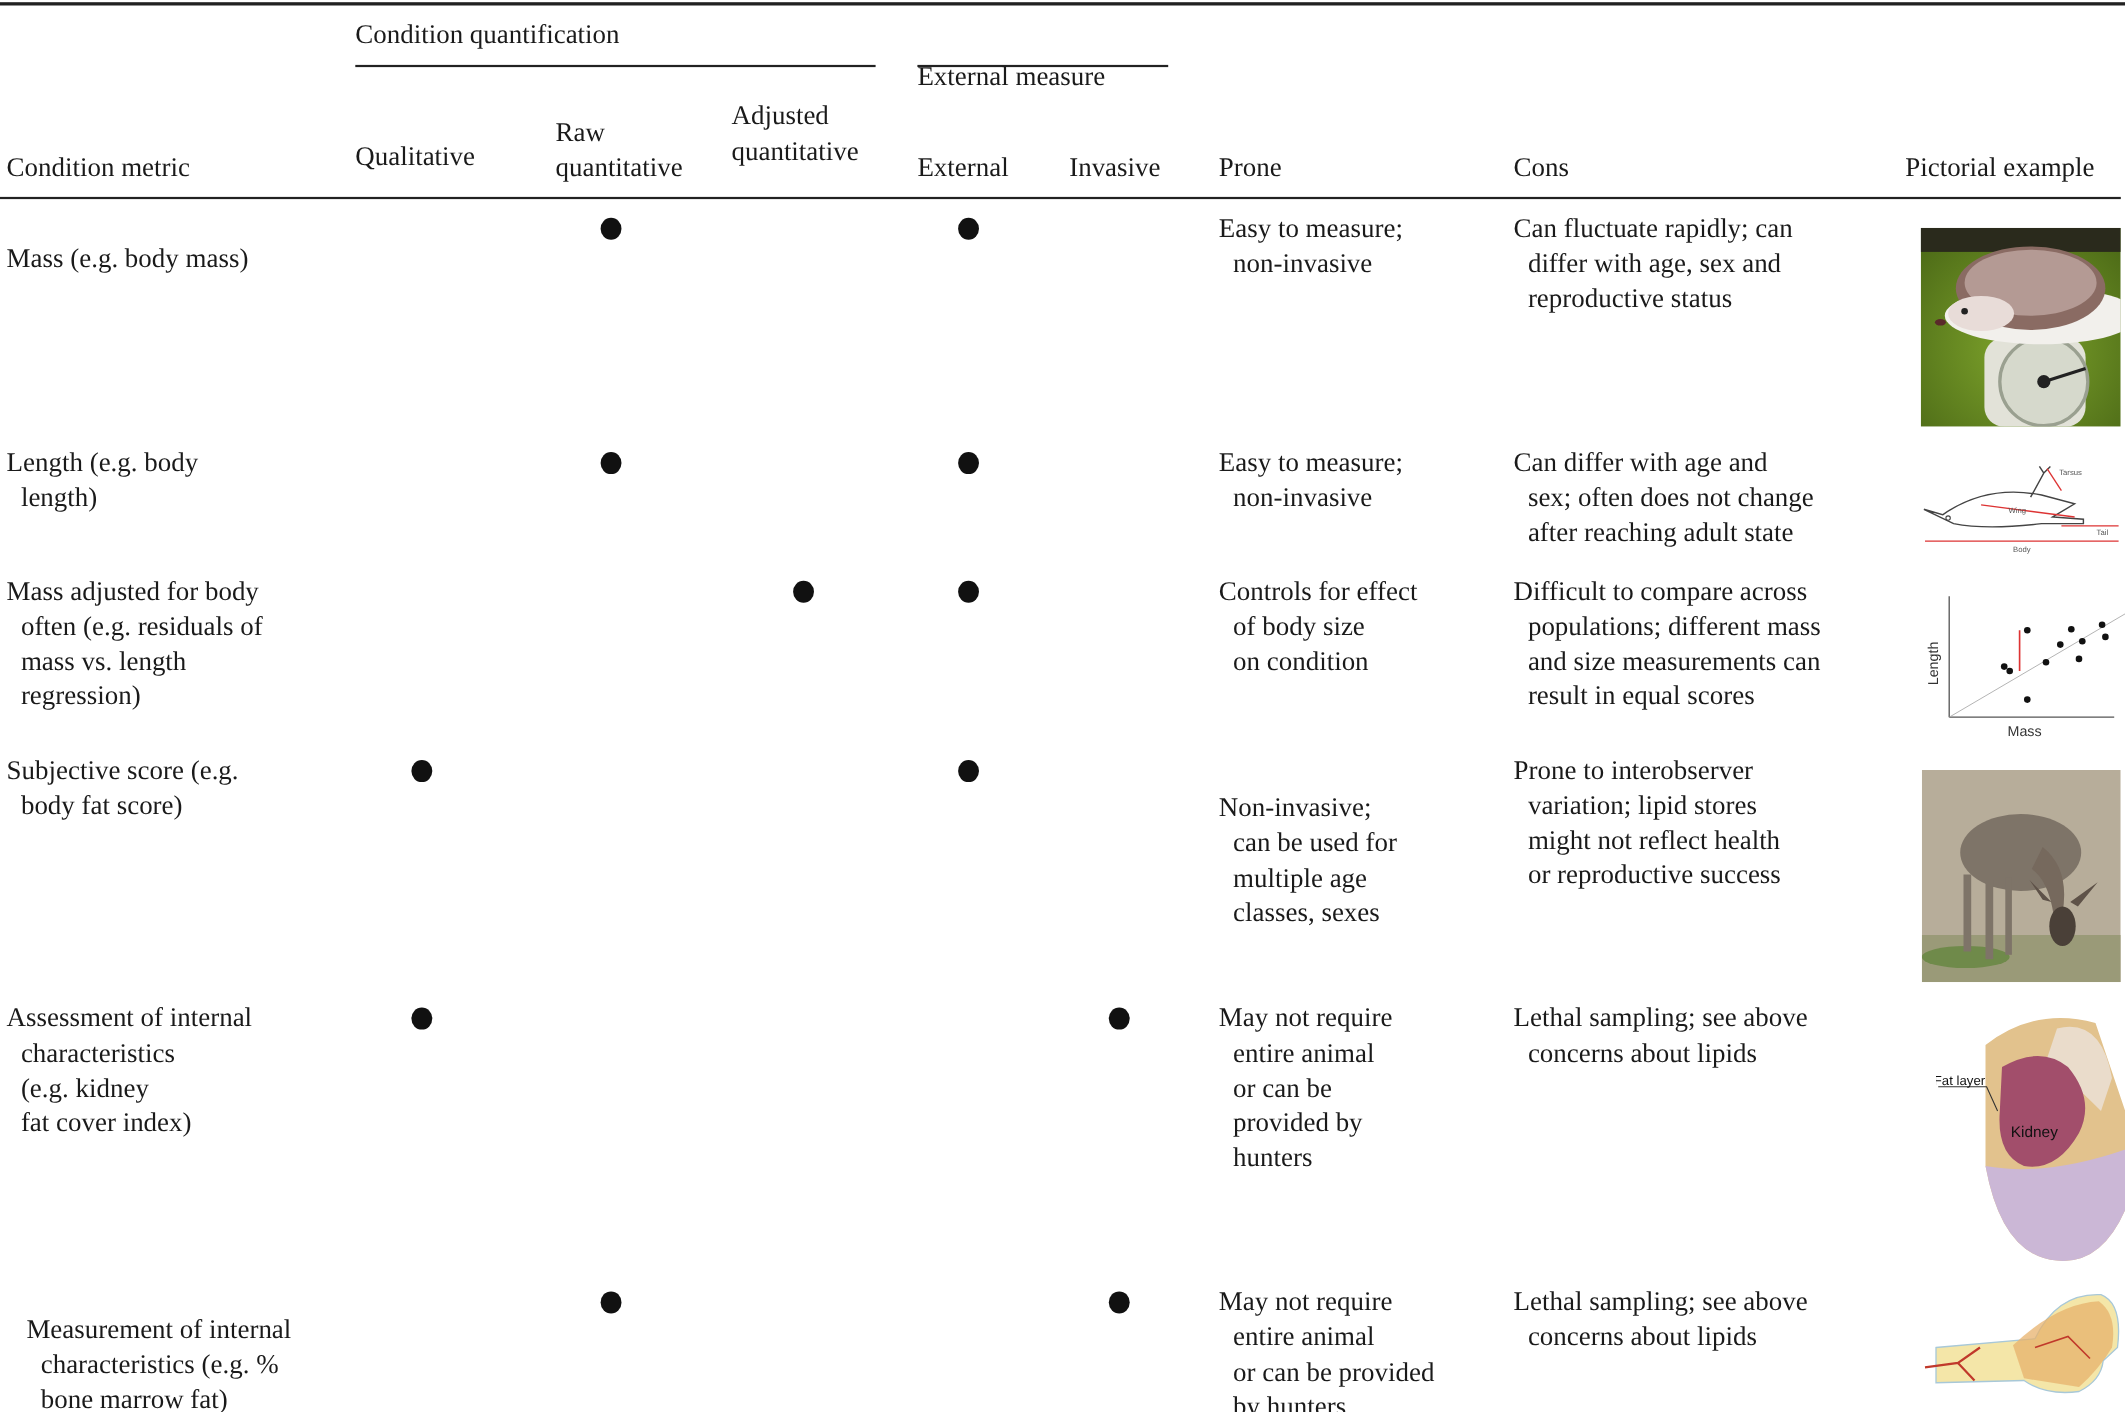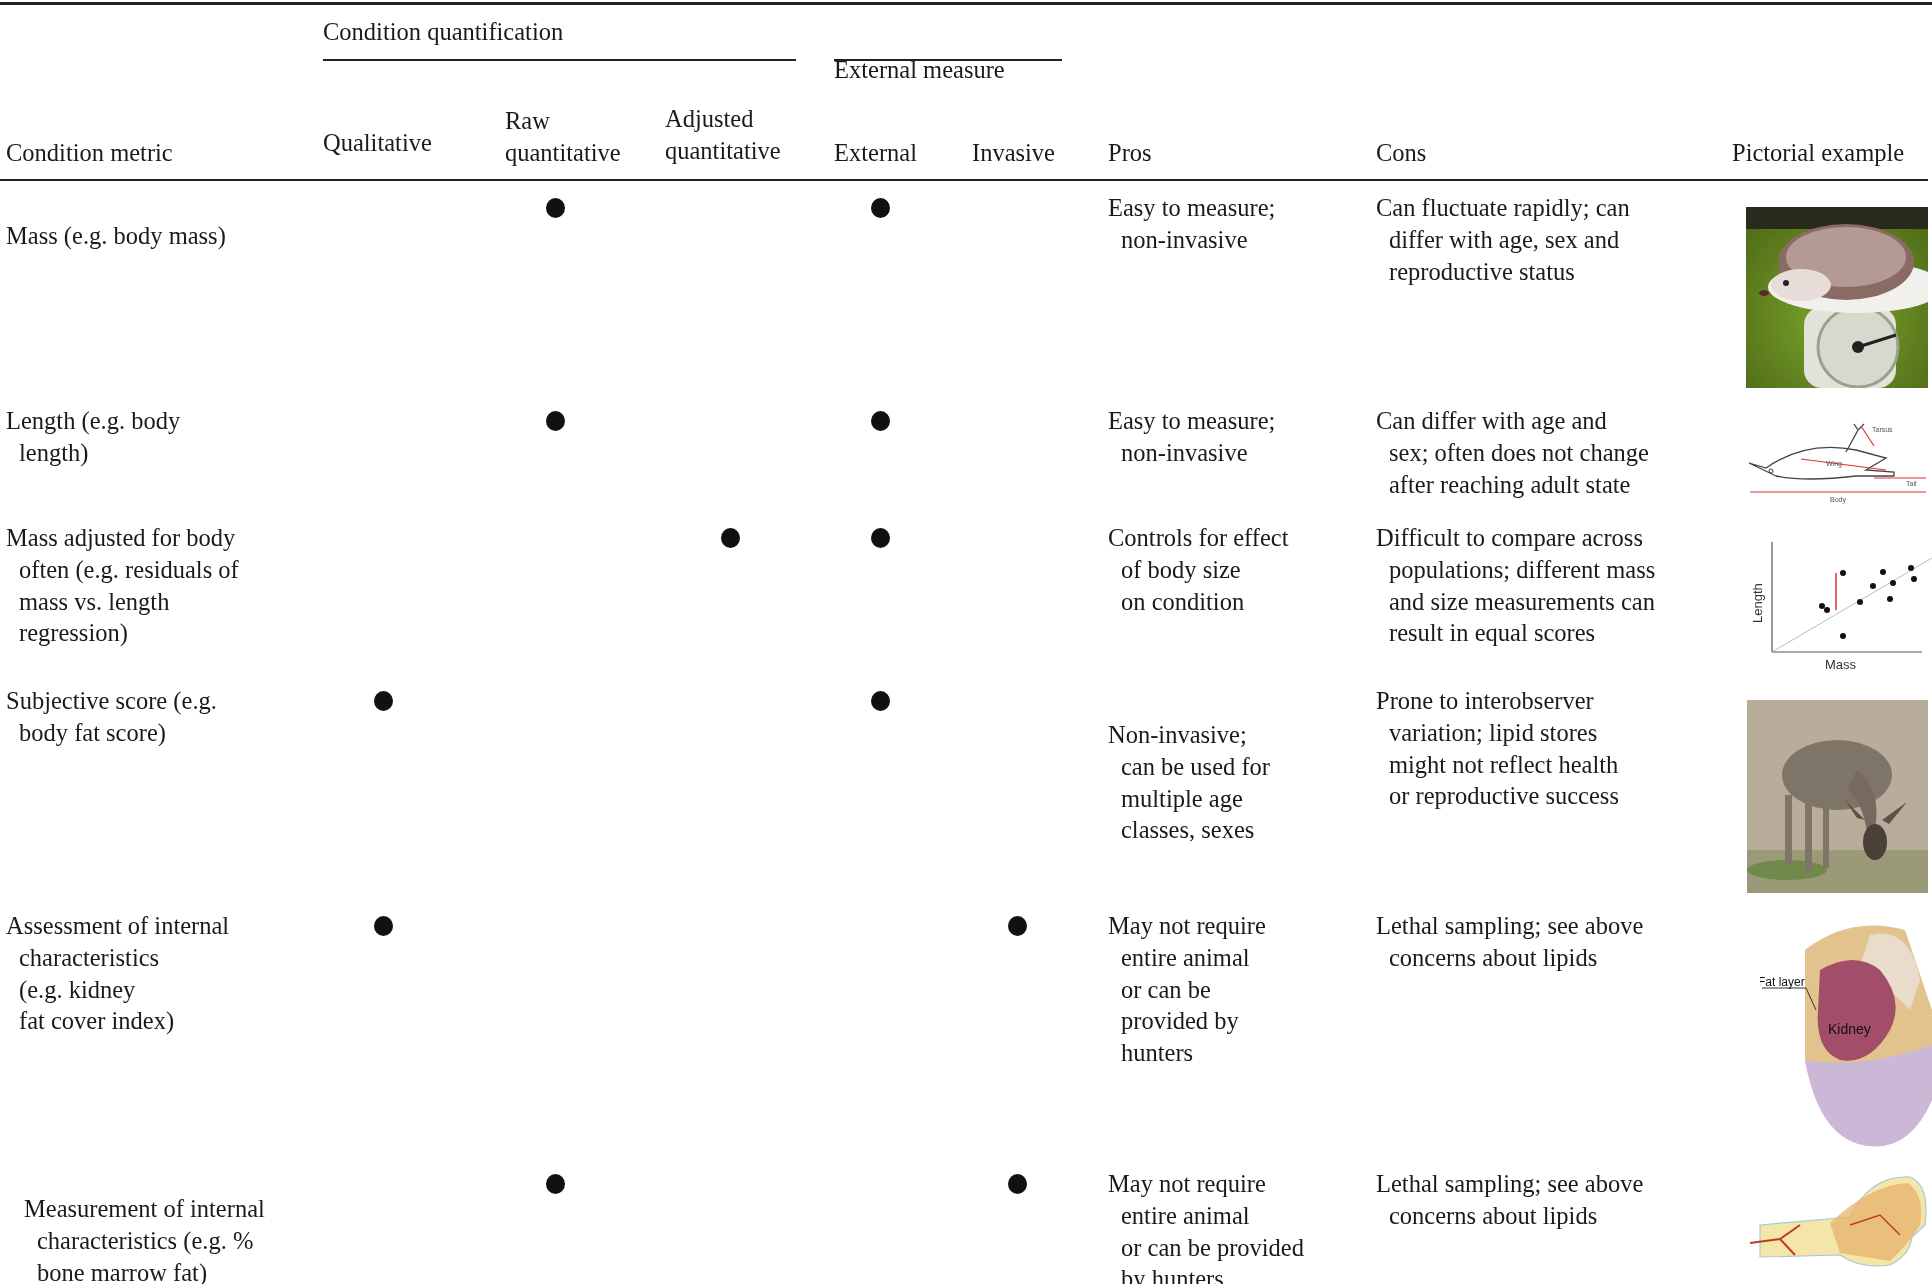--- a/index.html
+++ b/index.html
@@ -22,27 +22,27 @@
 <div class="abs" style="left:323px;top:16px;">Condition quantification</div>
 <div class="abs" style="left:834px;top:16px;margin-top:38px;">External measure</div>
 
 <div>
   <div class="abs" style="left:6px;top:137px;">Condition metric</div>
   <div class="abs" style="left:323px;top:127px;">Qualitative</div>
   <div class="abs ml" style="left:489px;top:105px;margin-left:16px;">
     <div>Raw</div>
     <div>quantitative</div>
   </div>
-  <div class="abs ml" style="left:665px;top:103px;">
+  <div class="abs ml" style="left:665px;top:90px;">
     <div>Adjusted</div>
     <div>quantitative</div>
   </div>
   <div class="abs" style="left:834px;top:137px;">External</div>
   <div class="abs" style="left:972px;top:137px;">Invasive</div>
-  <div class="abs" style="left:1108px;top:137px;">Pros</div>
+  <div class="abs" style="left:1108px;top:137px;">Prone</div>
   <div class="abs" style="left:1376px;top:137px;">Cons</div>
   <div class="abs" style="left:1732px;top:137px;">Pictorial example</div>
 </div>
 
 <div id="rows">
     <div>
       <div class="abs ml" style="left: 6px; top: 192px; margin-top: 28px;">
         <div>Mass (e.g. body mass)</div>
       </div>
       <div class="abs ml" style="left: 1108px; top: 192px;">

